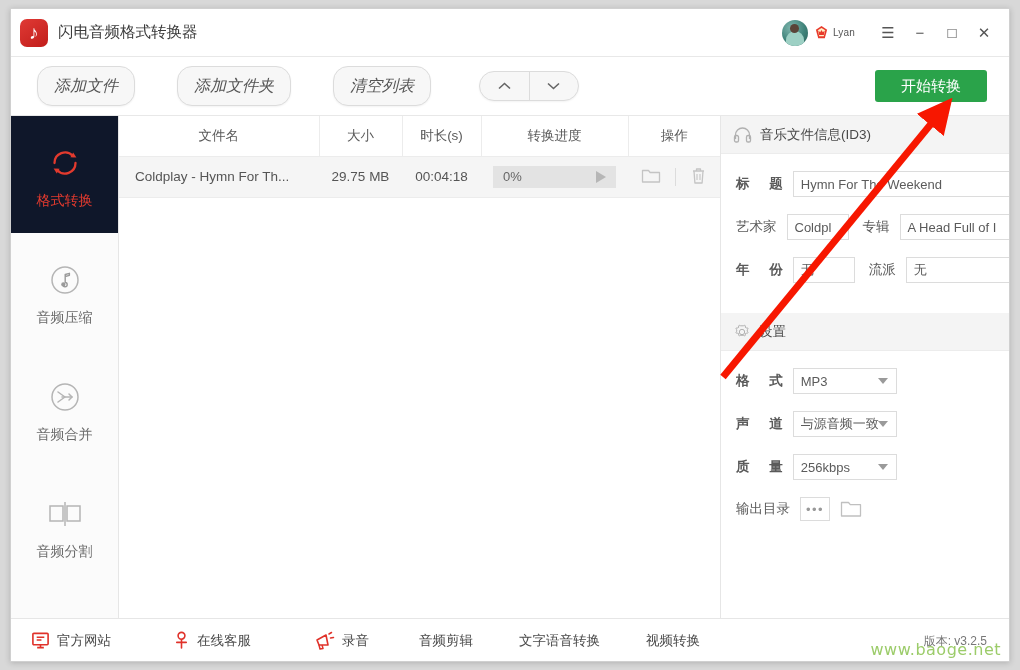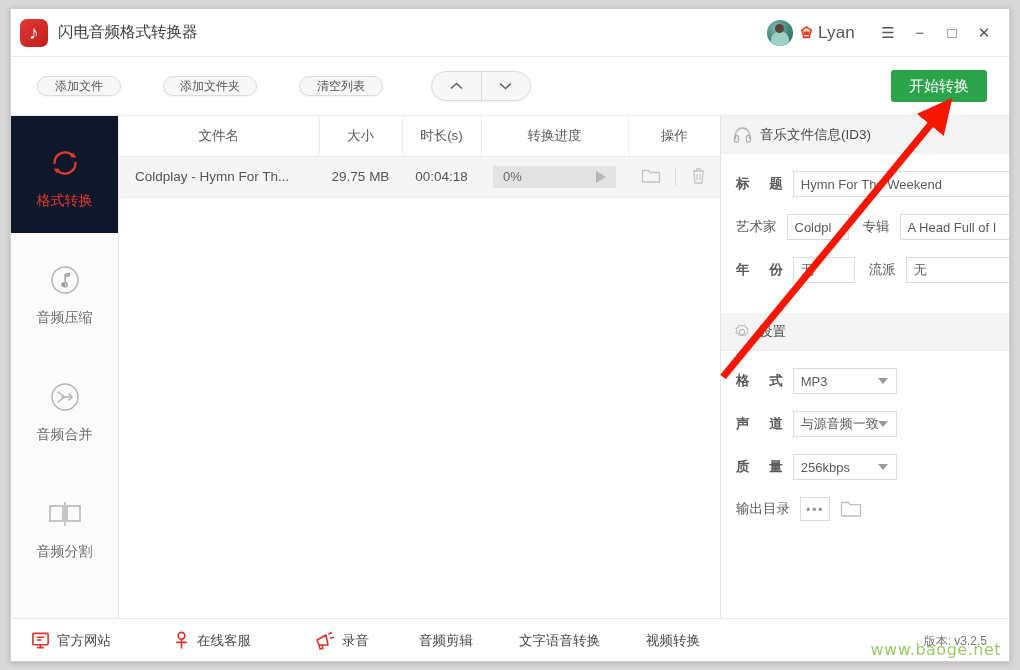--- a/index.html
+++ b/index.html
@@ -56,65 +56,66 @@
   }
   .avatar::before{
     content:""; position:absolute; left:8px; top:4px; width:9px; height:9px;
     border-radius:50%; background:#5a4438; z-index:2;
   }
   .vip-badge {
     width: 15px; height: 15px; margin-left: 6px; flex: 0 0 auto;
     position: relative;
   }
   .user-name {
-    margin-left: 4px; font-size: 17px; color: #555; letter-spacing: .2px;
+    margin-left: 4px; font-size: 10px; color: #555; letter-spacing: .2px;
   }
   .wbtns { display: flex; align-items: center; margin-left: 18px; }
   .wbtn {
     width: 30px; height: 30px; display: flex; align-items: center;
     justify-content: center; color: #555; font-size: 15px;
     margin-right: 2px;
   }
   .wbtn:last-child { margin-right: 10px; }
 
   
   .toolbar {
     position: relative;
     height: 59px;
     border-bottom: 1px solid #e8e8e8;
     display: flex; align-items: center;
     background: #fff;
   }
   .pill {
-    height: 20px; min-width: 84px; padding: 0 16px;
+    height: 40px; min-width: 84px; padding: 0 16px;
     border: 1px solid #dcdcdc; border-radius: 15px;
     background: #f7f7f7;
-    color: #555; font-size: 12px;
+    color: #555; font-size: 16px;
     display: flex; align-items: center; justify-content: center;
     box-shadow: 0 1px 2px rgba(0,0,0,0.05);
+    font-style: italic;
   }
   .pill.b1 { margin-left: 26px; }
   .pill.b2 { margin-left: 42px; }
   .pill.b3 { margin-left: 42px; }
   .arrow-group {
     margin-left: 48px;
     height: 30px; width: 100px;
     border: 1px solid #dcdcdc; border-radius: 15px;
     background: #f7f7f7; display: flex;
     box-shadow: 0 1px 2px rgba(0,0,0,0.05);
     overflow: hidden;
   }
   .arrow-group > div {
     flex: 1; display: flex; align-items: center; justify-content: center;
     color: #666; font-size: 13px;
   }
   .arrow-group > div:first-child { border-right: 1px solid #dcdcdc; }
   .start-btn {
     margin-left: auto; margin-right: 22px;
-    width: 96px; height: 32px;
+    width: 112px; height: 32px;
     background: #2aa34a; border-radius: 3px;
     color: #fff; font-size: 15px;
     display: flex; align-items: center; justify-content: center;
   }
 
   
   .body { position: relative; display: flex; height: 502px; }
 
   
   .sidebar {

